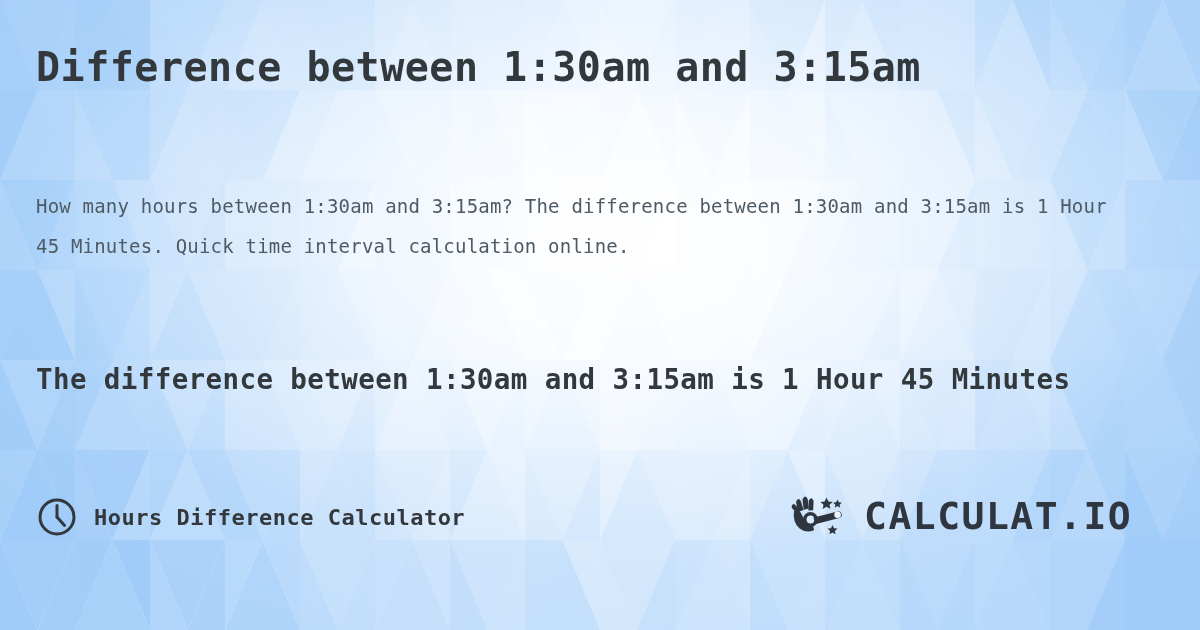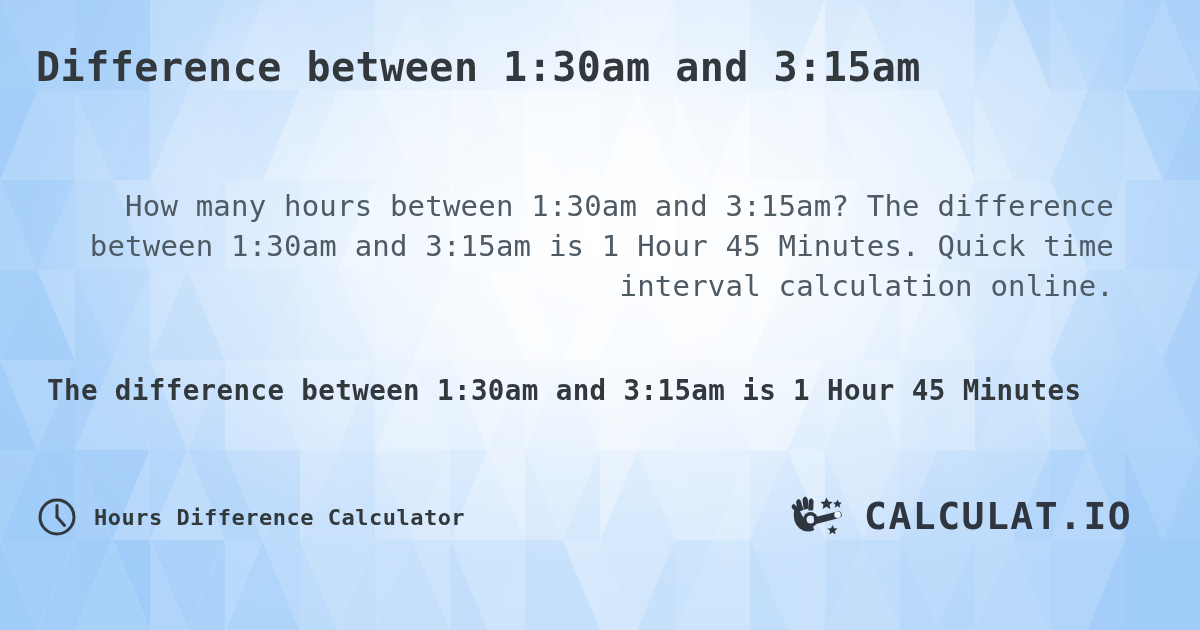--- a/index.html
+++ b/index.html
@@ -67,34 +67,33 @@
     line-height: 1.18;
     color: #32383c;
   }
 
   #intro-paragraph {
     position: absolute;
     left: 36px;
     top: 186px;
     width: 1078px;
     margin: 0;
-    font-size: 29px;
+    font-size: 19px;
     font-weight: 400;
     line-height: 40px;
     color: #4e5a64;
     letter-spacing: 0.2px;
-    text-align: right;
   }
 
   #result-heading {
     position: absolute;
     left: 36px;
     top: 355px;
     width: 1090px;
-    margin: 11px;
+    margin: 0;
     font-size: 27.5px;
     font-weight: 700;
     line-height: 48px;
     color: #32383c;
     letter-spacing: 0.4px;
   }
 
   
   #footer {
     position: absolute;

